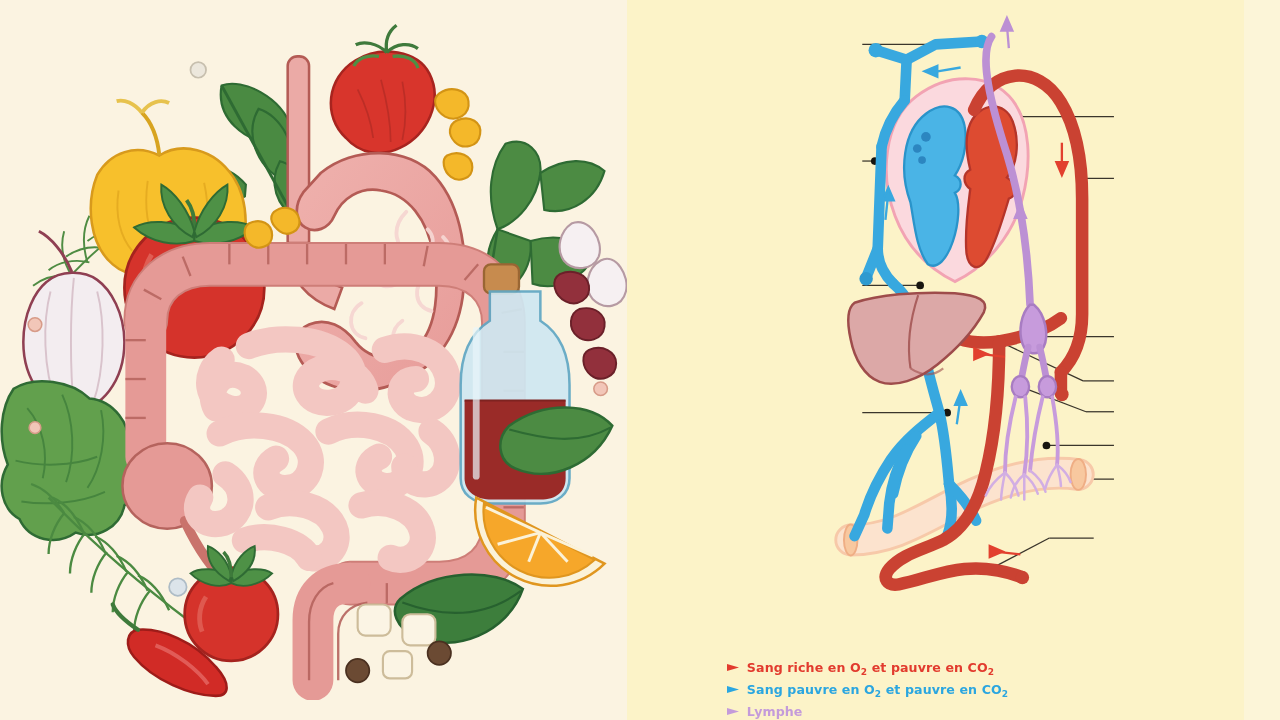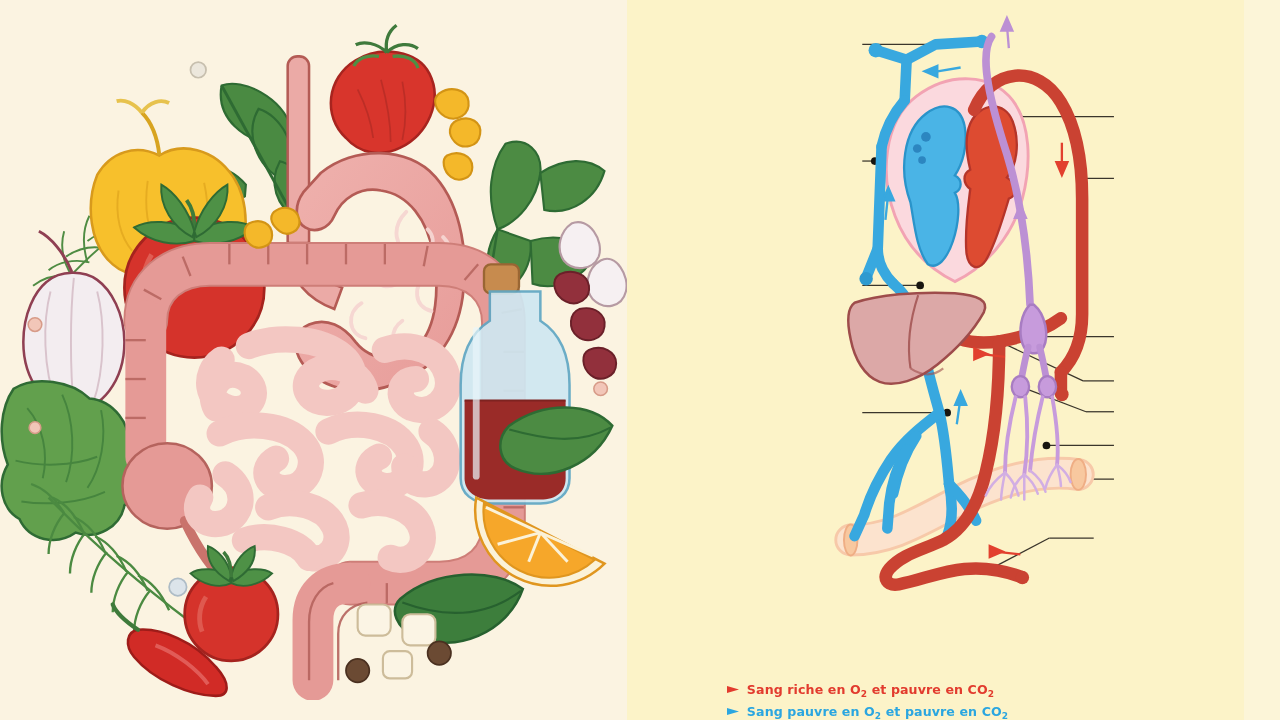--- a/index.html
+++ b/index.html
@@ -552,16 +552,22 @@
           <path d="M0 2 L12 5.5 L0 9 Z" fill="#E23B2E"></path>
         </svg>
         <span><span>Sang riche en O</span><sub>2</sub><span> et pauvre en CO</span><sub>2</sub></span>
       </div>
       <div class="legend-row blue">
         <svg class="tri" width="13" height="11" viewBox="0 0 13 11">
           <path d="M0 2 L12 5.5 L0 9 Z" fill="#2BA6E0"></path>
         </svg>
         <span><span>Sang pauvre en O</span><sub>2</sub><span> et pauvre en CO</span><sub>2</sub></span>
       </div>
+      <div class="legend-row purple">
+        <svg class="tri" width="13" height="11" viewBox="0 0 13 11">
+          <path d="M0 2 L12 5.5 L0 9 Z" fill="#C49BDA"></path>
+        </svg>
+        <span>Lymphe</span>
+      </div>
     </div>
 
   </div>
 </div>
 
 </body></html>

